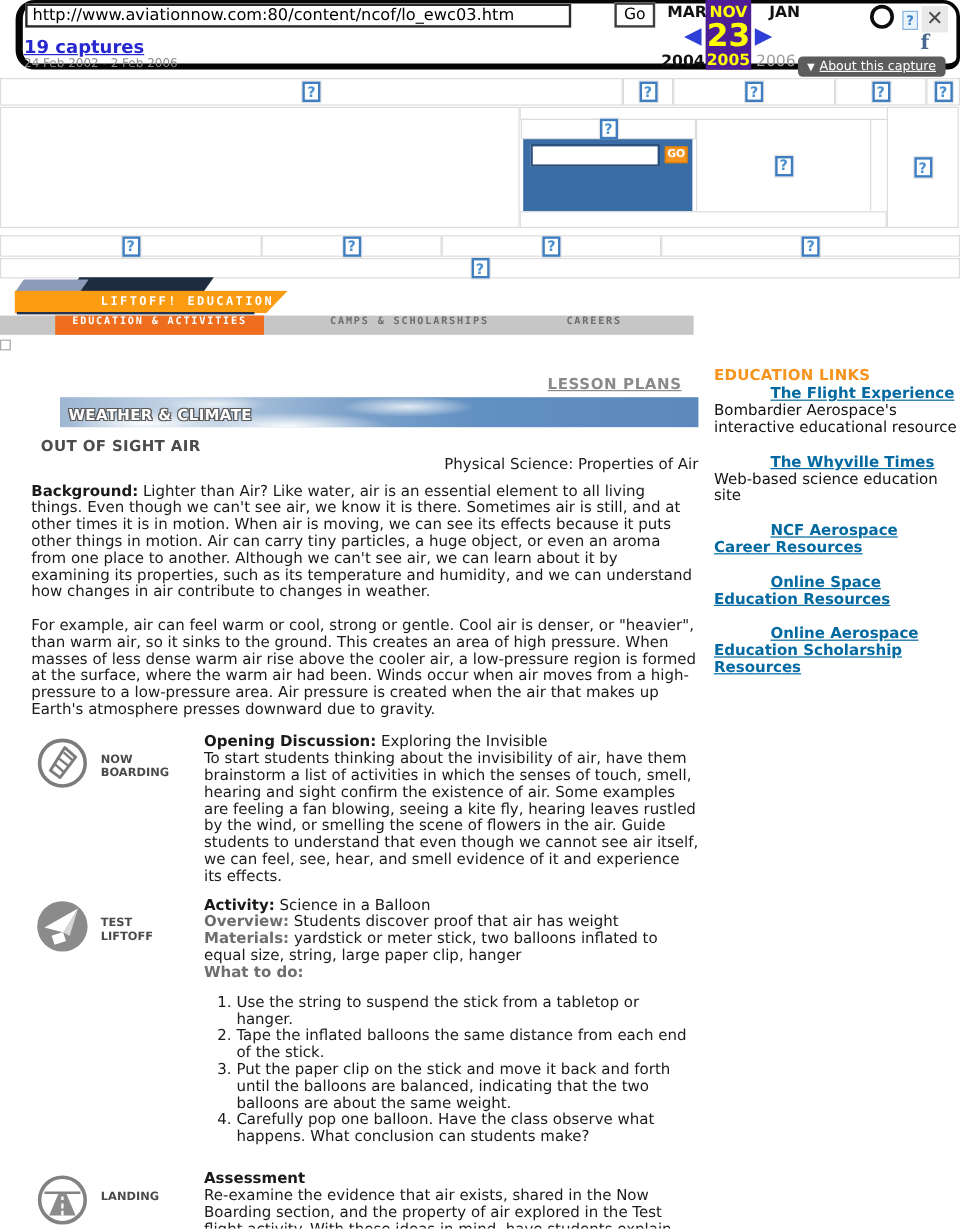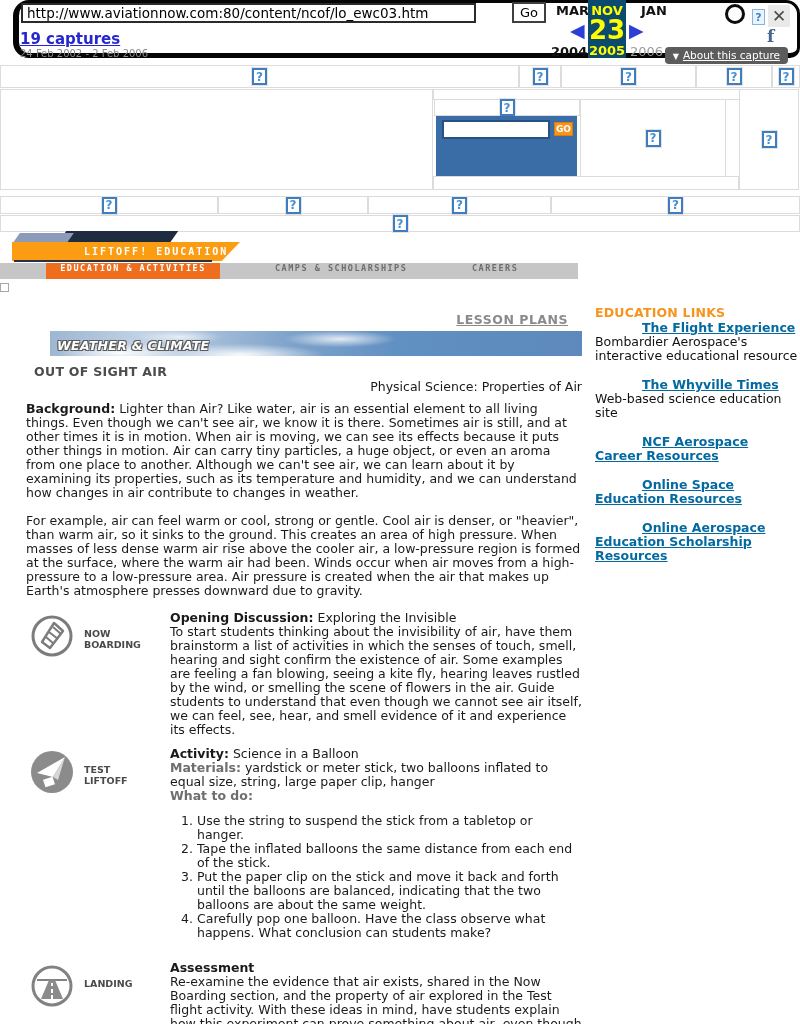--- a/index.html
+++ b/index.html
@@ -13,21 +13,21 @@
     border-radius:16px 14px 10px 16px; background:transparent; }
   #wb-url { position:absolute; left:21px; top:3px; width:455px; height:20px;
     border:2px solid #2a2a2a; font:13.5px "DejaVu Sans",sans-serif; padding:0 4px; color:#000; background:#fff; }
   #wb-go { position:absolute; left:512px; top:2px; width:34px; height:21px; background:#fff;
     border:2px solid #3f3f3f; font:13px "DejaVu Sans",sans-serif; color:#000; cursor:pointer; }
   #wb-captures { position:absolute; left:20px; top:30px; font-weight:bold; font-size:15px;
     color:#2727cf; text-decoration:underline; cursor:pointer; }
   #wb-range { position:absolute; left:20px; top:48px; font-size:10px; color:#8a8a8a; }
   .wb-mon { position:absolute; top:3px; font-weight:bold; font-size:13px; color:#111; cursor:pointer; }
   #wb-mar { left:556px; } #wb-jan { left:641px; }
-  #wb-col { position:absolute; left:588px; top:0; width:38px; height:58px; background:#0c4a6e; text-align:center; }
+  #wb-col { position:absolute; left:588px; top:0; width:38px; height:58px; background:#4c1d95; text-align:center; }
   #wb-nov { position:absolute; left:0; right:0; top:3px; color:#ffff00; font-weight:bold; font-size:13px; }
   #wb-day { position:absolute; left:0; right:0; top:15px; color:#ffff00; font-weight:bold; font-size:26px; }
   #wb-y05 { position:absolute; left:0; right:0; top:43px; color:#ffff00; font-weight:bold; font-size:13px; }
   .wb-arrow { position:absolute; top:20px; font-size:19px; color:#2e3fd8; cursor:pointer; line-height:20px; }
   #wb-prev { left:570px; } #wb-next { left:629px; }
   .wb-year { position:absolute; top:44px; font-size:13px; font-weight:bold; color:#111; cursor:pointer; }
   #wb-2004 { left:551px; } #wb-2006 { left:630px; font-weight:normal; color:#9c9c9c; }
   #wb-circle { position:absolute; left:725px; top:4px; width:20px; height:20px;
     border:3px solid #0c0c0c; border-radius:50%; cursor:pointer; }
   #wb-help { position:absolute; left:752px; top:9px; width:13px; height:16px; background:#eaf4fd;
@@ -95,21 +95,21 @@
     font-weight:bold; letter-spacing:0.5px; text-decoration:underline; cursor:pointer; }
   #banner { position:relative; margin-left:24px; height:25px;
     background-image:
       radial-gradient(ellipse 90px 14px at 70px 22px, rgba(255,255,255,.95), rgba(255,255,255,0) 70%),
       radial-gradient(ellipse 120px 16px at 190px 24px, rgba(255,255,255,.95), rgba(255,255,255,0) 70%),
       radial-gradient(ellipse 80px 12px at 290px 8px, rgba(255,255,255,.8), rgba(255,255,255,0) 70%),
       radial-gradient(ellipse 60px 10px at 130px 6px, rgba(255,255,255,.7), rgba(255,255,255,0) 70%),
       linear-gradient(90deg,#9db6d2 0%,#c2d3e5 18%,#7fa3cb 45%,#6190c2 65%,#5d89bc 100%); }
   #banner-title { position:absolute; left:7px; bottom:3px; color:#fff; font-weight:bold; font-size:12.5px;
     letter-spacing:0.3px;
-    text-shadow:1px 1px 0 #5a5a5a,-1px 1px 0 #5a5a5a,1px -1px 0 #5a5a5a,-1px -1px 0 #5a5a5a;font-style:italic; }
+    text-shadow:1px 1px 0 #5a5a5a,-1px 1px 0 #5a5a5a,1px -1px 0 #5a5a5a,-1px -1px 0 #5a5a5a; }
   #title { margin:9px 0 0 8px; font-weight:bold; color:#4c4c4c; letter-spacing:0.3px; }
   #subtitle { margin-top:1px;text-align:right; }
   .para { margin-top:8px; }
   #para2 { margin-top:14px; }
   b.blk { color:#1a1a1a; } b.gry { color:#6e6e6e; }
   .section { display:flex; margin-top:13px; }
   #sec-activity { margin-top:10px; }
   #sec-assess { margin-top:21px; }
   .icon-col { width:144px; flex:none; display:flex; padding:3px 0 0 4px; }
   .icon-label { margin:14px 0 0 10px; font-weight:bold; font-size:9.5px; line-height:11px; color:#4a4a4a; }
@@ -262,20 +262,21 @@
           <polygon points="23,27 35,7 28,30" fill="#d6d6d6"></polygon>
           <rect x="14" y="28" width="10" height="8" fill="#fff" transform="rotate(-18 19 32)"></rect>
         </svg>
         <div class="icon-label">
           <div>TEST</div>
           <div>LIFTOFF</div>
         </div>
       </div>
       <div class="text-col">
         <div><b class="blk">Activity:</b> <span>Science in a Balloon</span></div>
+        <div><b class="gry">Overview:</b> <span>Students discover proof that air has weight</span></div>
         <div><b class="gry">Materials:</b> <span>yardstick or meter stick, two balloons inflated to equal size, string, large paper clip, hanger</span></div>
         <div><b class="gry">What to do:</b></div>
         <ol>
           <li>Use the string to suspend the stick from a tabletop or hanger.</li>
           <li>Tape the inflated balloons the same distance from each end of the stick.</li>
           <li>Put the paper clip on the stick and move it back and forth until the balloons are balanced, indicating that the two balloons are about the same weight.</li>
           <li>Carefully pop one balloon. Have the class observe what happens. What conclusion can students make?</li>
         </ol>
       </div>
     </div>

